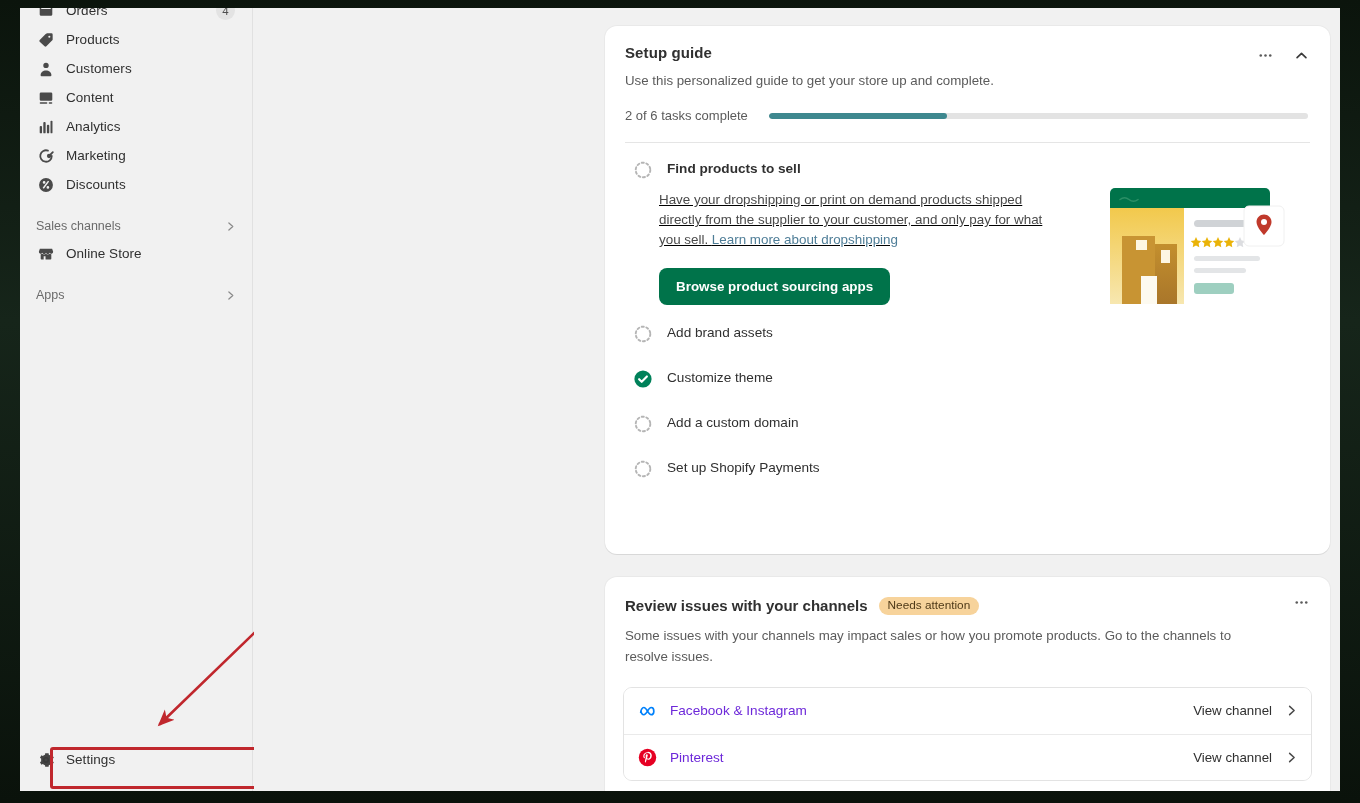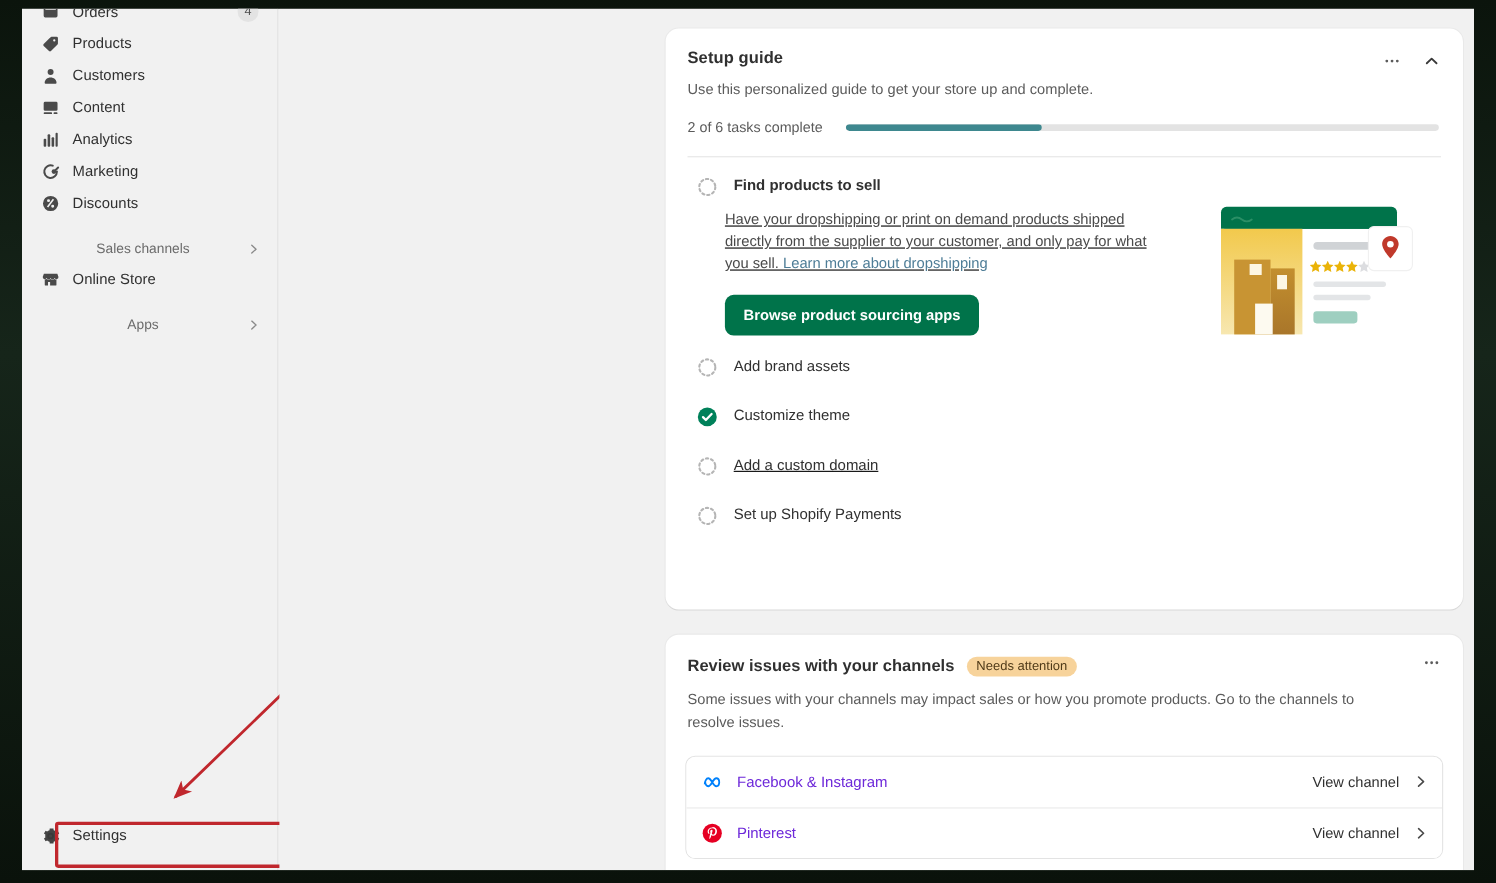--- a/index.html
+++ b/index.html
@@ -22,21 +22,20 @@
     background: #f1f1f1;
     overflow: hidden;
   }
 
   
   #sidebar {
     position: absolute; left: 0; top: 0;
     width: 233px; height: 783px;
     background: #f1f1f1;
     border-right: 1px solid #e1e1e1;
-    text-align: center;
   }
   .nav-list { position: absolute; top: -12px; left: 0; width: 233px; }
   .nav-item {
     display: flex; align-items: center;
     height: 29px;
     margin: 0 8px;
     padding: 0 8px;
     border-radius: 8px;
     cursor: pointer;
     position: relative;
@@ -472,21 +471,21 @@
         <div class="task" style="margin-top:12px;">
           <span class="task-ico">
             <svg width="20" height="20" viewBox="0 0 20 20">
                   <circle cx="10" cy="10" r="8.6" fill="#00815a"></circle>
                   <path d="m6.1 10.2 2.6 2.6 5.2-5.4" fill="none" stroke="#fff" stroke-width="2.1" stroke-linecap="round" stroke-linejoin="round"></path>
                 </svg>
           </span>
           <span class="task-label">Customize theme</span>
         </div>
 
-        <div class="task" style="margin-top:12px;text-decoration:underline;">
+        <div class="task" style="margin-top:12px;">
           <span class="task-ico">
             <svg width="20" height="20" viewBox="0 0 20 20">
                   <circle cx="10" cy="10" r="7.3" fill="none" stroke="#b5b5b5" stroke-width="1.9" stroke-dasharray="2.1 2.6" stroke-linecap="round"></circle>
                 </svg>
           </span>
           <span class="task-label">Add a custom domain</span>
         </div>
 
         <div class="task" style="margin-top:12px;">
           <span class="task-ico">

